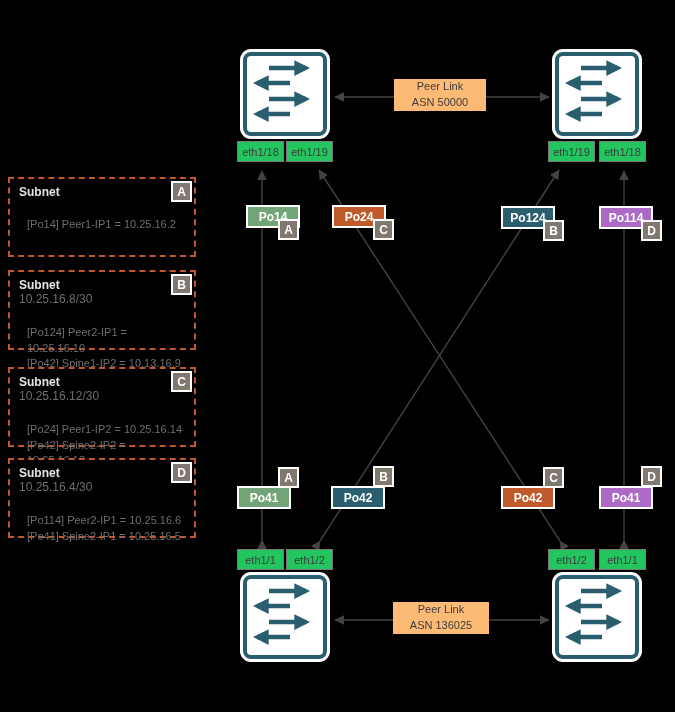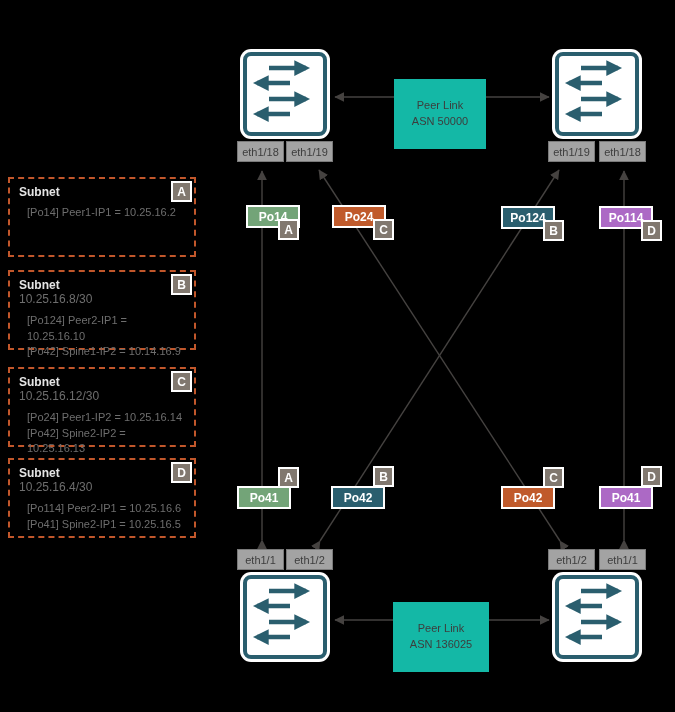--- a/index.html
+++ b/index.html
@@ -6,38 +6,38 @@
   .canvas{position:relative;width:675px;height:712px;background:#000;overflow:hidden;
           font-family:"Liberation Sans",sans-serif;}
   svg.wires{position:absolute;left:0;top:0;z-index:1;}
 
   
   .subnet-card{position:absolute;left:8px;width:188px;height:80px;
     border:2px dashed #c2572b;background:#000;box-sizing:border-box;
     padding:6px 8px 0 9px;z-index:2;}
   .subnet-title{color:#e5e5e5;font-weight:bold;font-size:12px;line-height:1.2;}
   .subnet-cidr{color:#6e6e6e;font-size:12px;line-height:1.25;}
-  .subnet-lines{margin-top:6px;padding-left:8px;color:#6e6e6e;font-size:11px;line-height:1.4;}
+  .subnet-lines{margin-top:18px;padding-left:8px;color:#6e6e6e;font-size:11px;line-height:1.4;}
   .subnet-badge{position:absolute;top:2px;right:2px;width:17px;height:17px;
     background:#81786f;border:2px solid #fff;color:#fff;font-weight:bold;font-size:12px;
     display:flex;align-items:center;justify-content:center;}
 
   
   .switch{position:absolute;width:84px;height:84px;box-sizing:border-box;
     background:#fff;border:4px solid #2a5e6e;border-radius:8px;
     box-shadow:0 0 0 3px #fff;z-index:3;display:flex;align-items:center;justify-content:center;}
 
   
   .port-label{position:absolute;width:47px;height:21px;box-sizing:border-box;
-    background:#a3a3a3;border:1px solid #7a7a7a;color:#3d3d3d;font-size:11px;
+    background:#22c55e;border:1px solid #7a7a7a;color:#3d3d3d;font-size:11px;
     display:flex;align-items:center;justify-content:center;z-index:3;}
 
   
-  .peer-box{position:absolute;box-sizing:border-box;background:#14b8a6;color:#3d3d3d;
-    font-size:11px;text-align:center;line-height:1.45;padding:19px 4px;z-index:3;}
+  .peer-box{position:absolute;box-sizing:border-box;background:#fdba74;color:#3d3d3d;
+    font-size:11px;text-align:center;line-height:1.45;padding:0 4px;z-index:3;}
 
   
   .po-chip{position:absolute;width:50px;height:19px;box-sizing:content-box;
     border:2px solid #fff;color:#fff;font-size:12px;font-weight:bold;
     display:flex;align-items:center;justify-content:center;z-index:4;}
   .green{background:#73a478;} .orange{background:#c05a2b;}
   .teal{background:#2a5e6e;} .purple{background:#ac69c5;}
   .po-badge{position:absolute;width:17px;height:17px;background:#81786f;
     border:2px solid #fff;color:#fff;font-weight:bold;font-size:12px;
     display:flex;align-items:center;justify-content:center;z-index:5;}
@@ -71,21 +71,21 @@
       <div>[Po14] Peer1-IP1 = 10.25.16.2</div>
     </div>
     <div class="subnet-badge">A</div>
   </div>
 
   <div class="subnet-card" style="top:270px">
     <div class="subnet-title">Subnet</div>
     <div class="subnet-cidr">10.25.16.8/30</div>
     <div class="subnet-lines">
       <div>[Po124] Peer2-IP1 = 10.25.16.10</div>
-      <div>[Po42] Spine1-IP2 = 10.14.16.9</div>
+      <div>[Po42] Spine1-IP2 = 10.13.16.9</div>
     </div>
     <div class="subnet-badge">B</div>
   </div>
 
   <div class="subnet-card" style="top:367px">
     <div class="subnet-title">Subnet</div>
     <div class="subnet-cidr">10.25.16.12/30</div>
     <div class="subnet-lines">
       <div>[Po24] Peer1-IP2 = 10.25.16.14</div>
       <div>[Po42] Spine2-IP2 = 10.25.16.13</div>

